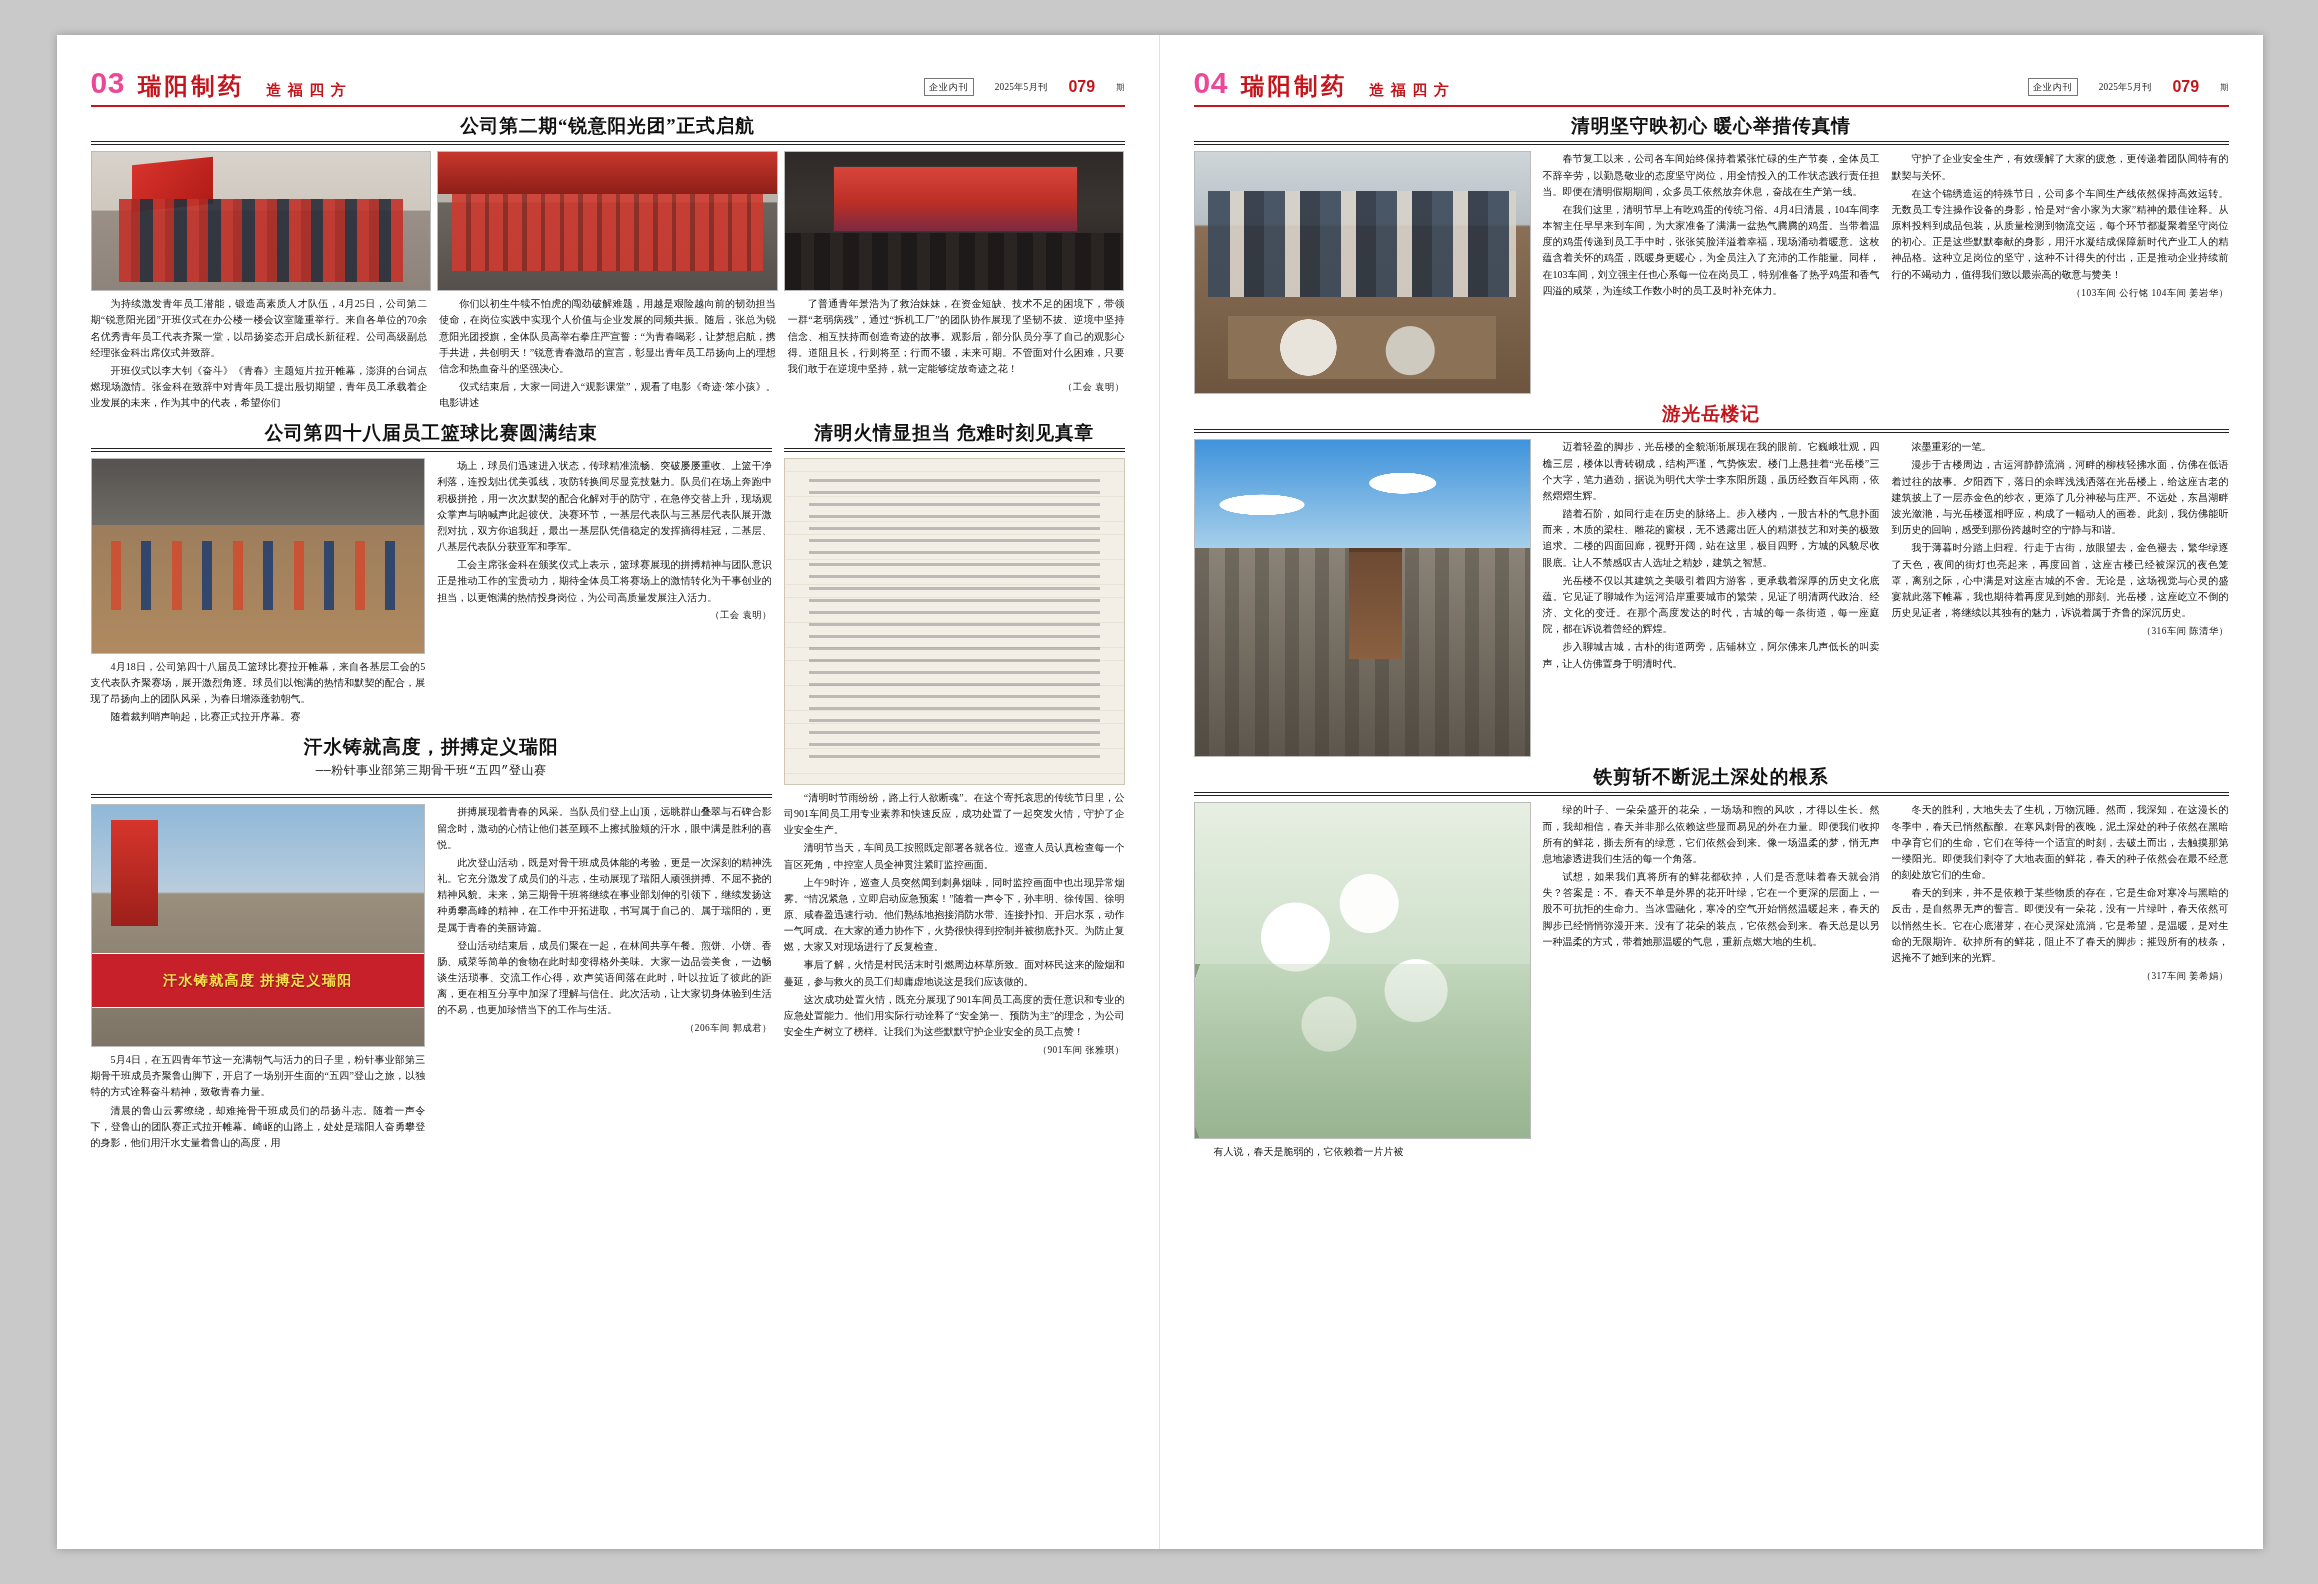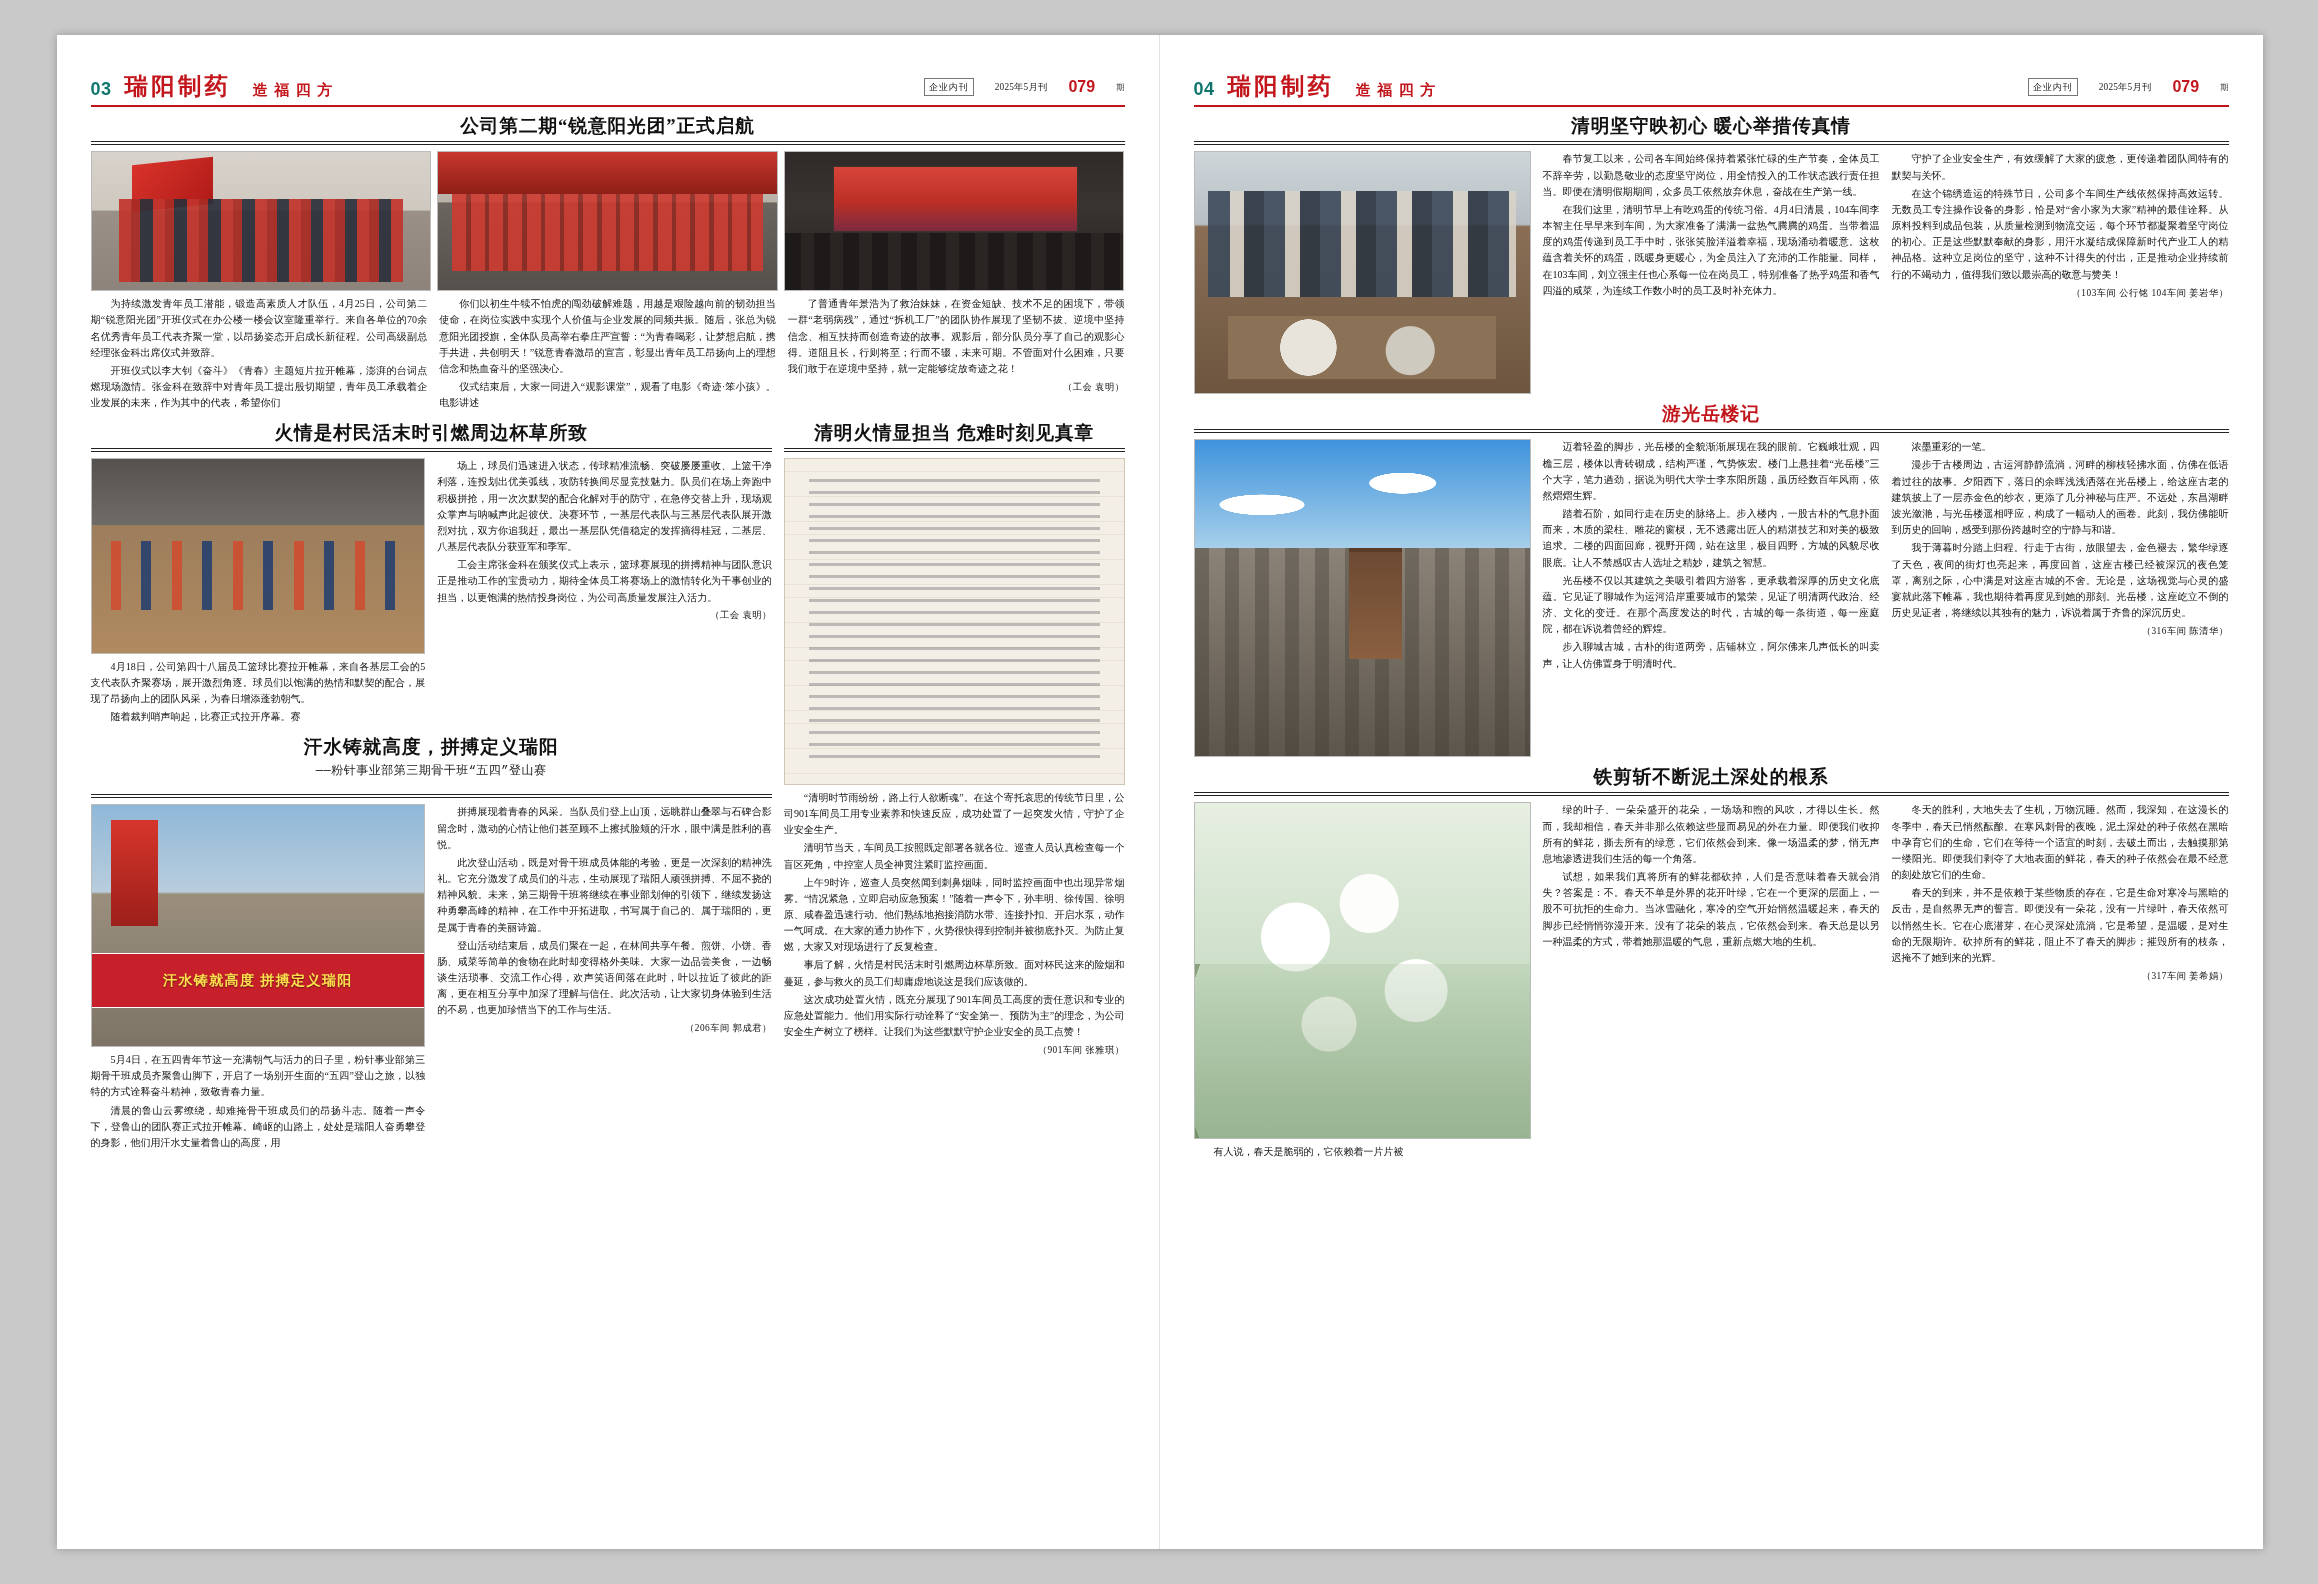--- a/index.html
+++ b/index.html
@@ -41,23 +41,23 @@
   .masthead {
     display: flex;
     align-items: flex-end;
     border-bottom: 2.3px solid #c3161c;
     padding-bottom: 6.5px;
     position: relative;
     height: 36px;
   }
   .pg-num {
     font-family: "Liberation Sans", sans-serif;
-    font-size: 18px;
+    font-size: 30px;
     font-weight: bold;
-    color: #0f766e;
+    color: #ec4899;
     letter-spacing: 0.5px;
     line-height: 1;
     margin-right: 13px;
   }
   .mast-title {
     font-size: 23.4px;
     font-weight: bold;
     color: #c3161c;
     letter-spacing: 3.3px;
     line-height: 1;
@@ -341,21 +341,21 @@
         <div class="col">
           <p class="body">了普通青年景浩为了救治妹妹，在资金短缺、技术不足的困境下，带领一群“老弱病残”，通过“拆机工厂”的团队协作展现了坚韧不拔、逆境中坚持信念、相互扶持而创造奇迹的故事。观影后，部分队员分享了自己的观影心得。道阻且长，行则将至；行而不辍，未来可期。不管面对什么困难，只要我们敢于在逆境中坚持，就一定能够绽放奇迹之花！</p>
           <div class="sign">（工会 袁明）</div>
         </div>
       </div>
 
       <div class="cols">
 
         <div class="col" style="flex:2">
 
-          <div class="art-title">火情是村民活末时引燃周边杯草所致</div>
+          <div class="art-title">公司第四十八届员工篮球比赛圆满结束</div>
           <div class="rule-dbl"></div>
 
           <div class="cols">
             <div class="col">
               <div class="photo ph-basket"></div>
               <div class="mini-gap"></div>
               <p class="body">4月18日，公司第四十八届员工篮球比赛拉开帷幕，来自各基层工会的5支代表队齐聚赛场，展开激烈角逐。球员们以饱满的热情和默契的配合，展现了昂扬向上的团队风采，为春日增添蓬勃朝气。</p>
               <p class="body">随着裁判哨声响起，比赛正式拉开序幕。赛</p>
             </div>
             <div class="col">

